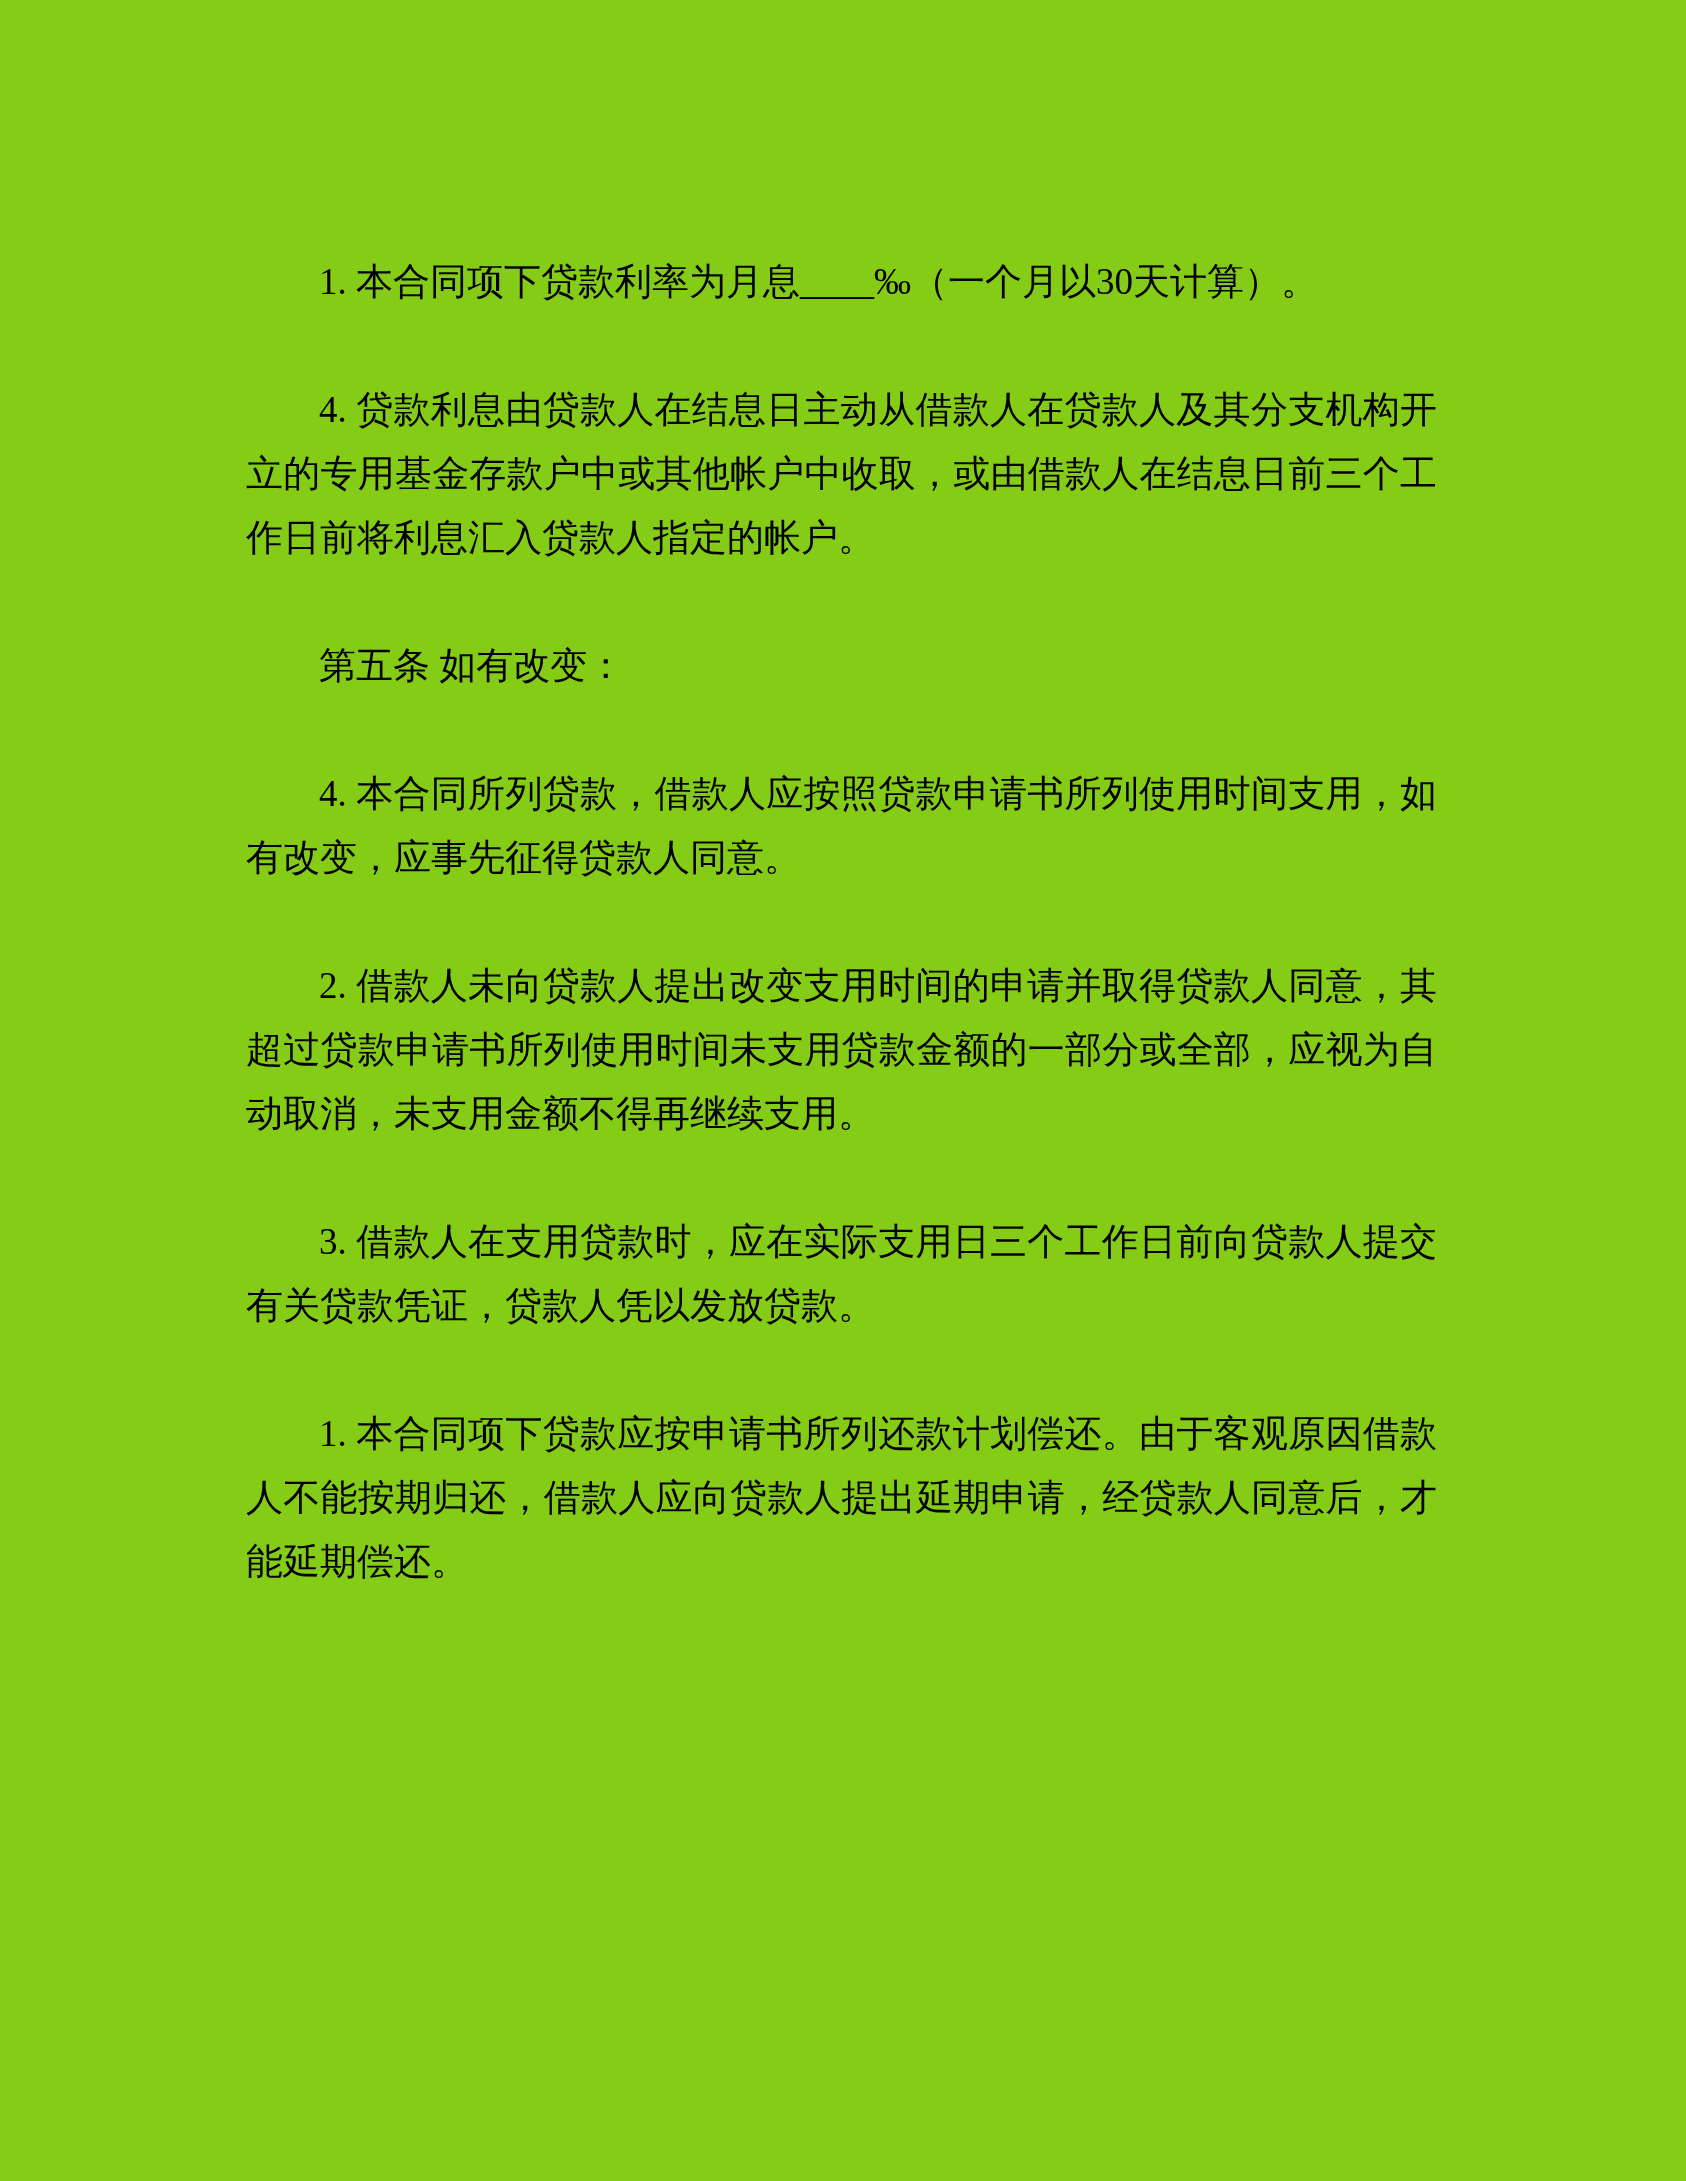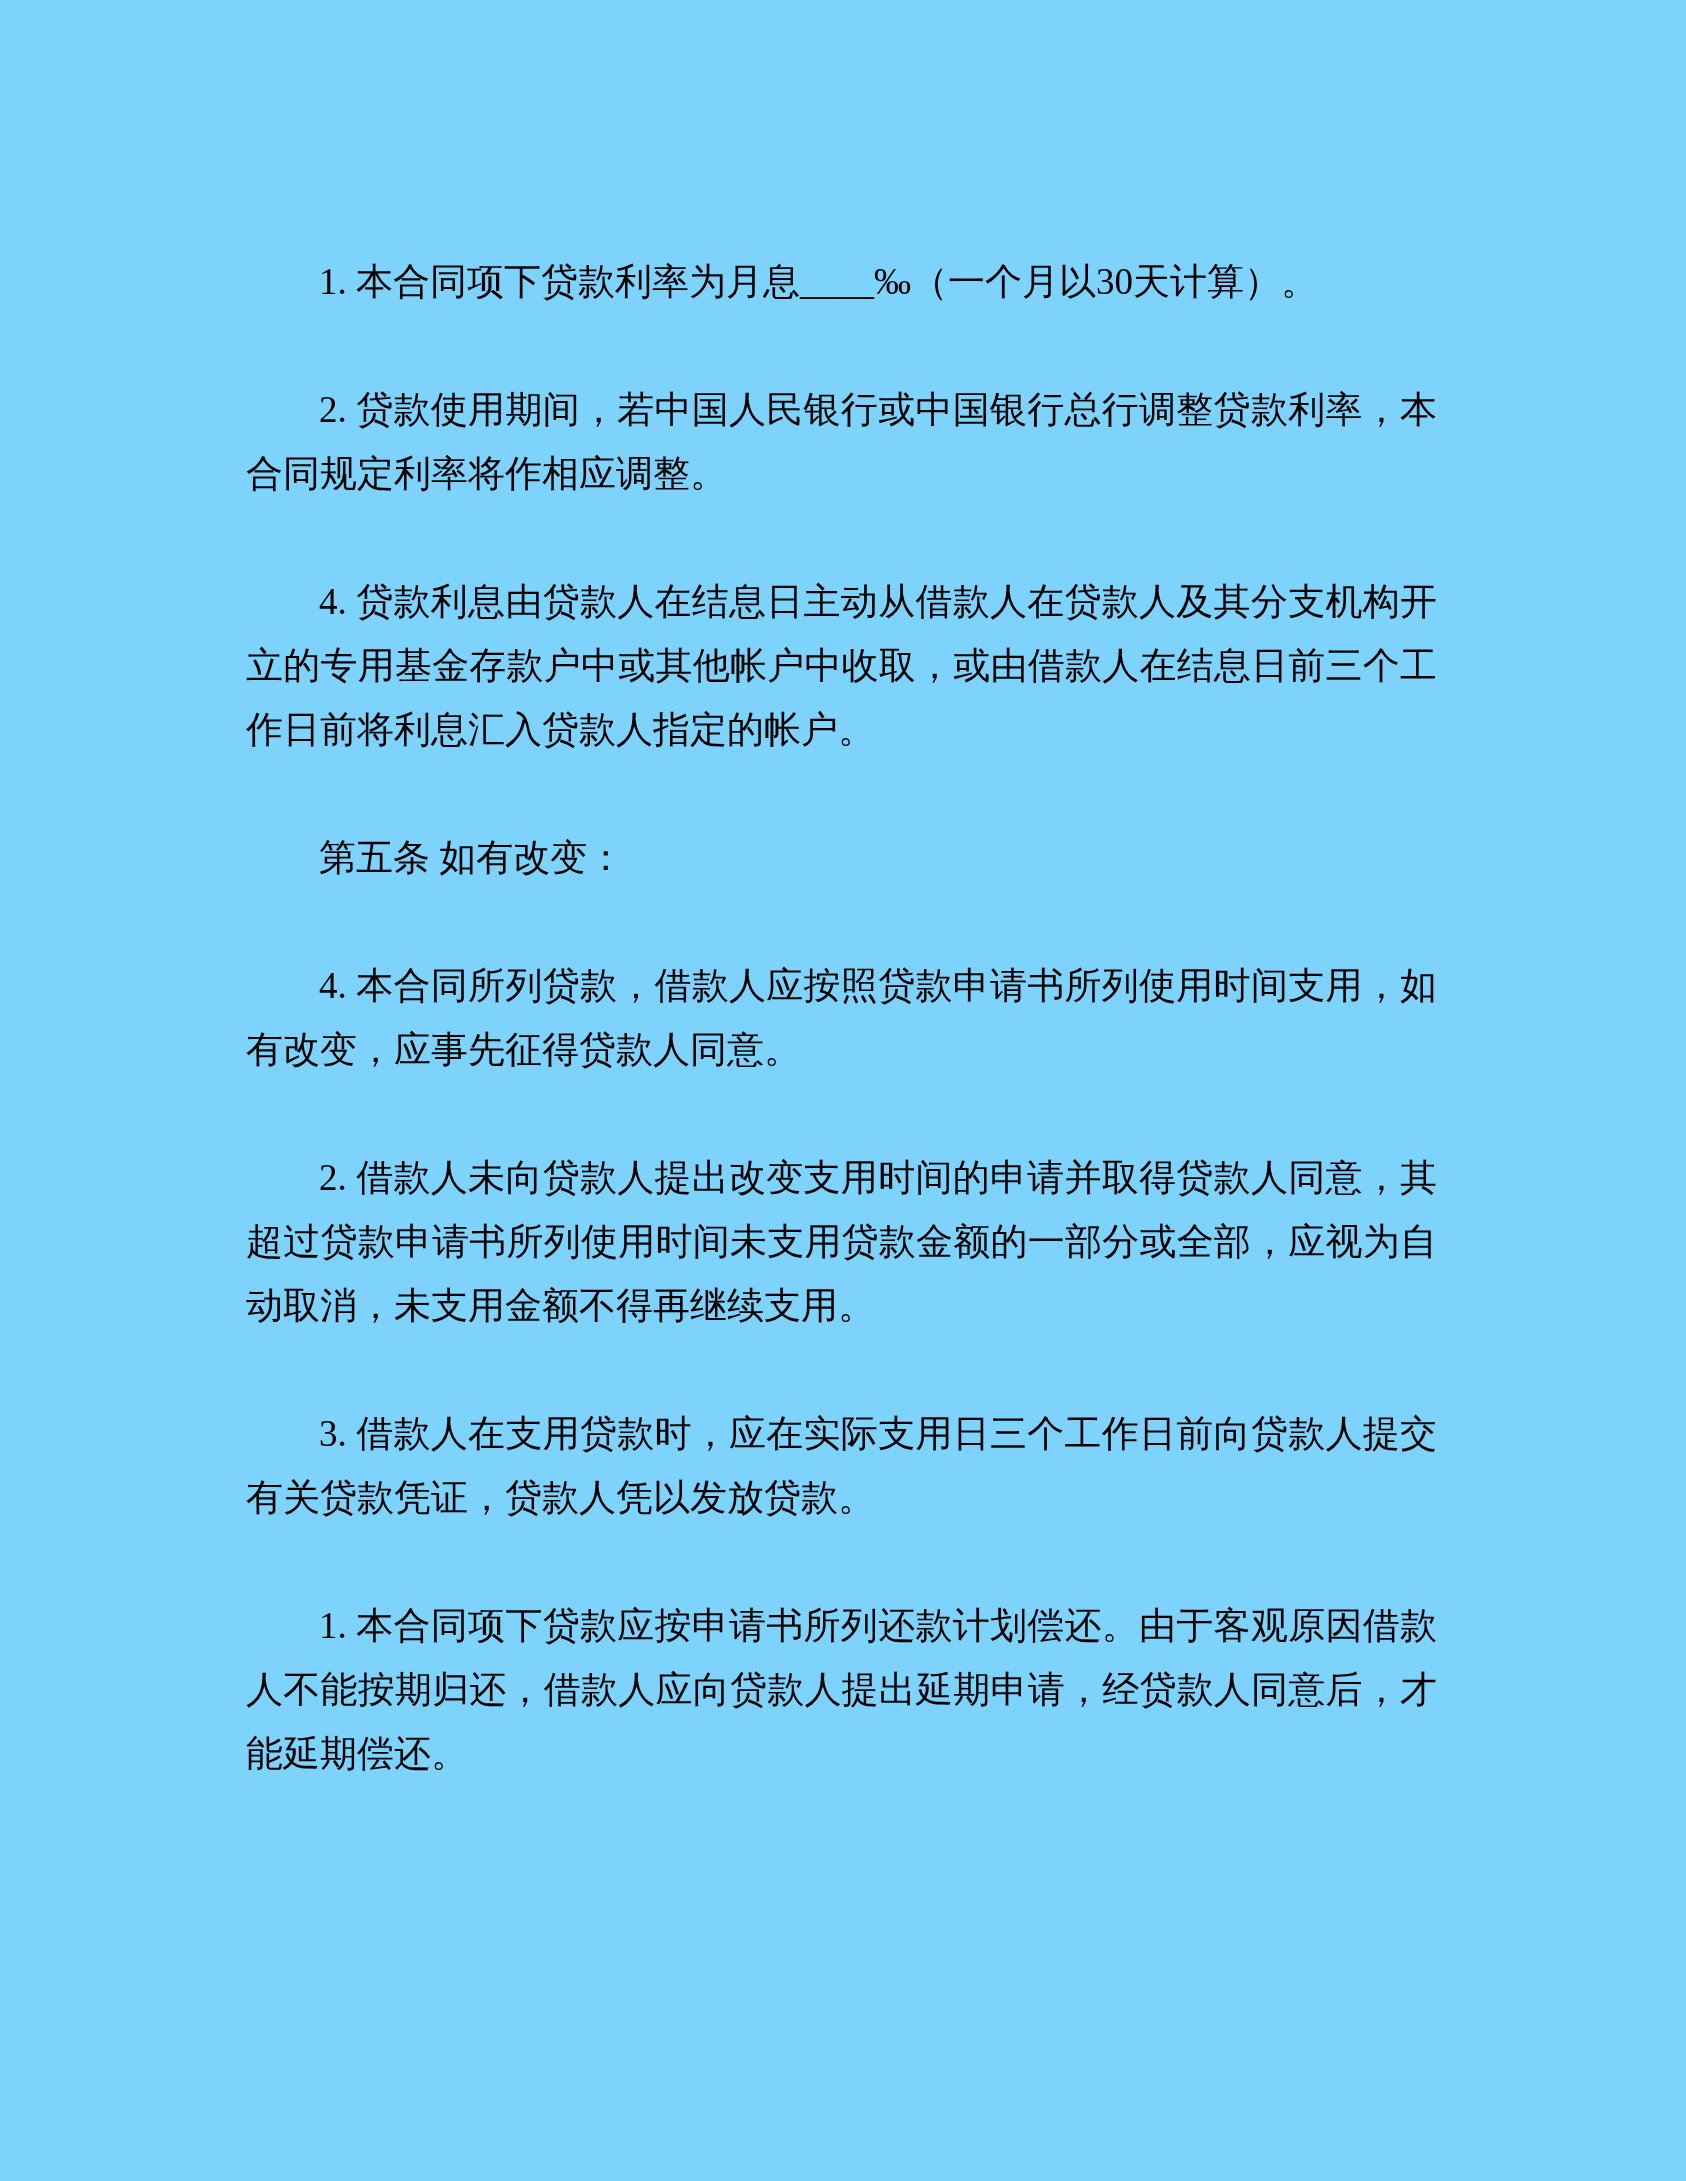--- a/index.html
+++ b/index.html
@@ -4,21 +4,21 @@
 <style>
   html, body {
     margin: 0;
     padding: 0;
     background: #ffffff;
   }
   .page {
     position: relative;
     width: 1686px;
     height: 2182px;
-    background: #7dd3fc;
+    background: #84cc16;
     box-sizing: border-box;
     padding: 250px 249px 0 246px;
     overflow: hidden;
   }
   .para {
     font-family: "Liberation Serif", "DejaVu Serif", serif;
     font-size: 37px;
     line-height: 64px;
     color: #000000;
     text-align: justify;
@@ -29,21 +29,20 @@
   }
   .para:last-child {
     margin-bottom: 0;
   }
 </style>
 </head>
 <body>
 
 <div class="page">
   <p class="para">1. 本合同项下贷款利率为月息____‰（一个月以30天计算）。</p>
-  <p class="para">2. 贷款使用期间，若中国人民银行或中国银行总行调整贷款利率，本合同规定利率将作相应调整。</p>
   <p class="para">4. 贷款利息由贷款人在结息日主动从借款人在贷款人及其分支机构开立的专用基金存款户中或其他帐户中收取，或由借款人在结息日前三个工作日前将利息汇入贷款人指定的帐户。</p>
   <p class="para">第五条 如有改变：</p>
   <p class="para">4. 本合同所列贷款，借款人应按照贷款申请书所列使用时间支用，如有改变，应事先征得贷款人同意。</p>
   <p class="para">2. 借款人未向贷款人提出改变支用时间的申请并取得贷款人同意，其超过贷款申请书所列使用时间未支用贷款金额的一部分或全部，应视为自动取消，未支用金额不得再继续支用。</p>
   <p class="para">3. 借款人在支用贷款时，应在实际支用日三个工作日前向贷款人提交有关贷款凭证，贷款人凭以发放贷款。</p>
   <p class="para">1. 本合同项下贷款应按申请书所列还款计划偿还。由于客观原因借款人不能按期归还，借款人应向贷款人提出延期申请，经贷款人同意后，才能延期偿还。</p>
 </div>
 
 
 </body></html>

